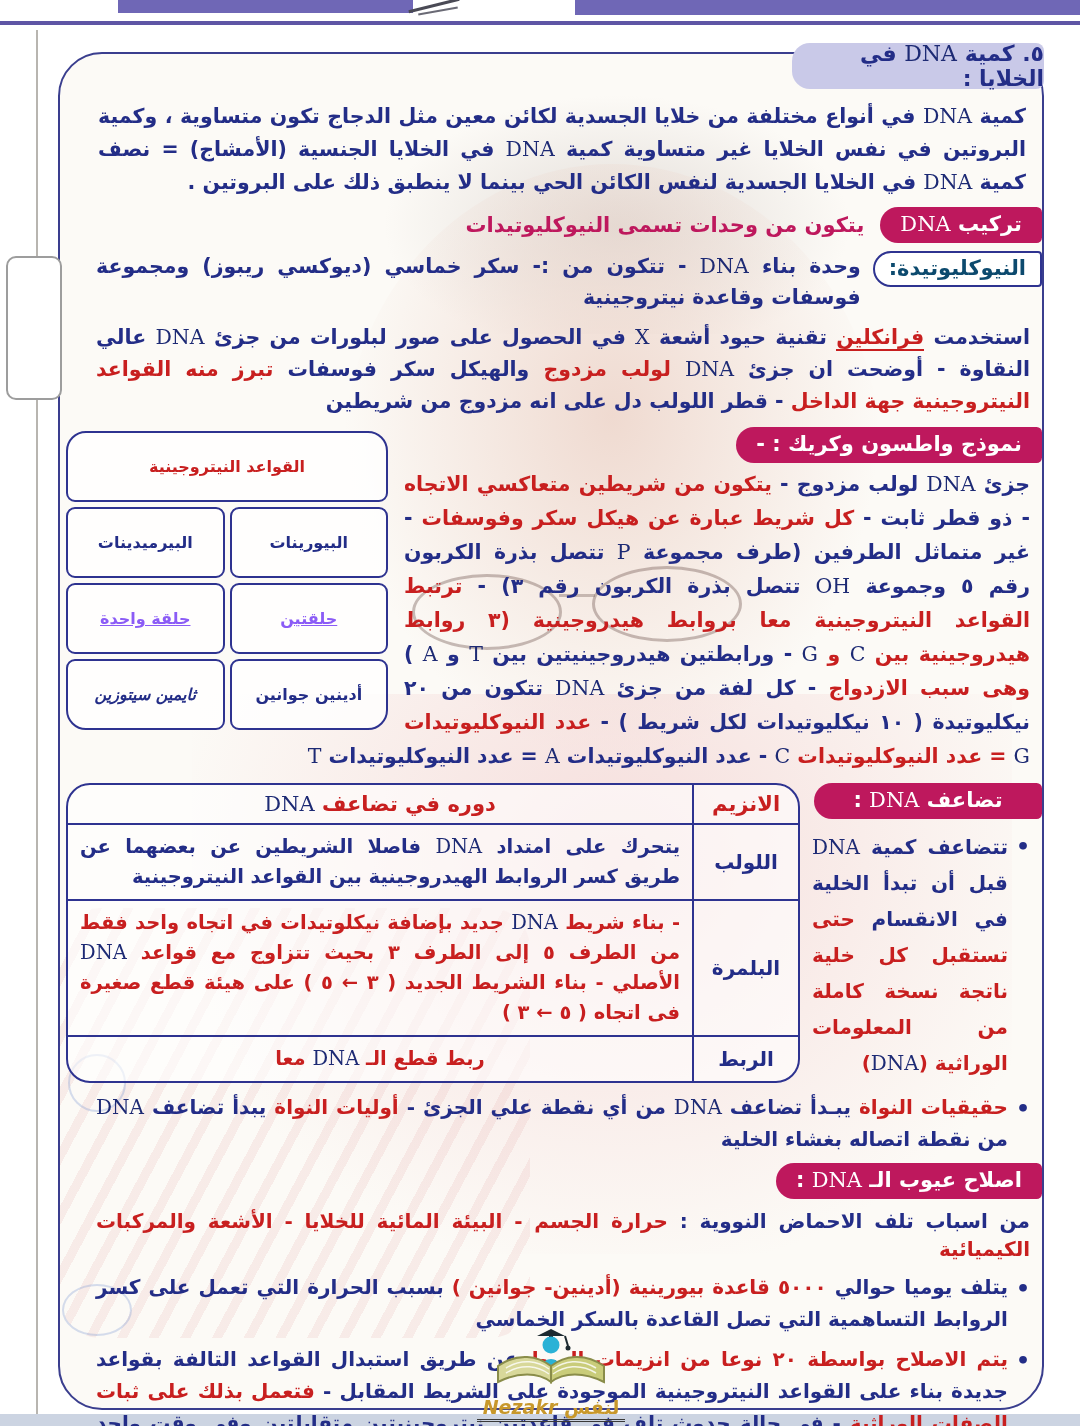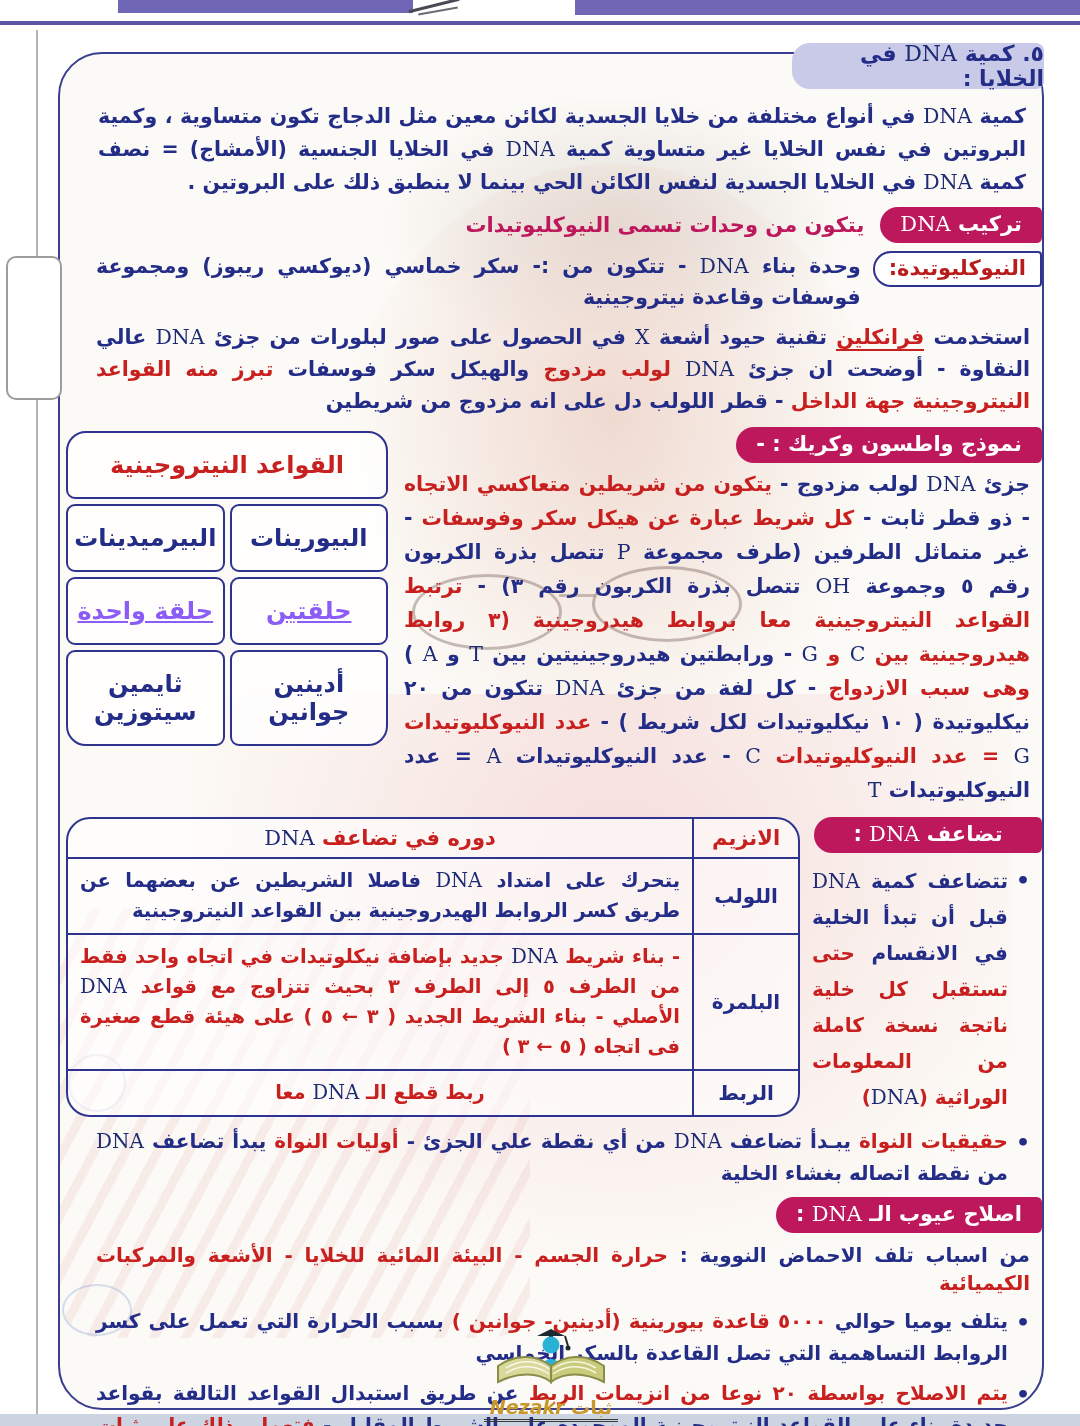--- a/index.html
+++ b/index.html
@@ -46,46 +46,46 @@
   .badge .lat { color:#ffffff; }
 
   .para { font-weight:700; text-align:justify; }
 
   
   .badge { background:#be185d; color:#fff; border-radius:20px 6px 6px 20px;
            padding:5px 20px 7px 20px; font-size:21px; font-weight:700; display:inline-block; }
   .title-badge { position:absolute; top:-11px; left:auto; right:-2px; width:252px; height:46px;
                  background:#c9c9e8; border-radius:18px 8px 8px 18px; display:flex; align-items:center;
                  justify-content:center; font-size:22px; font-weight:700; z-index:3;margin-left:21px; }
-  .pill-outline { border:2.5px solid #2e3390; background:#fff; color:#b91c1c; border-radius:18px 4px 4px 18px;
+  .pill-outline { border:2.5px solid #2e3390; background:#fff; color:#0c4a6e; border-radius:18px 4px 4px 18px;
                   padding:3px 14px 5px 14px; font-size:21px; font-weight:700; align-self:flex-start; white-space:nowrap; }
 
   .p1 { margin:46px 4px 0 2px; font-size:20.5px; line-height:33px; }
 
   .row-tarkib { display:flex; align-items:center; margin-top:8px; }
   .row-tarkib .badge { margin-right:-12px; margin-left:16px; }
   .row-tarkib-text { font-size:21px; font-weight:700; color:#be185d; }
 
   .row-nucleotide { display:flex; margin-top:8px; }
   .row-nucleotide .pill-outline { margin-right:-12px; margin-left:12px; }
   .row-nucleotide .para { flex:1; font-size:20.5px; line-height:31px; }
 
   .p-franklin { margin-top:8px; font-size:20.5px; line-height:32px; }
 
   
   .watson-wrap { margin-top:10px; }
   .watson-wrap::after { content:""; display:block; clear:both; }
   .bases-table { float:left; width:322px; margin:4px 16px 4px -30px;
                  display:grid; grid-template-columns:1fr 1fr; gap:5px; }
   .bt-cell { border:2.5px solid #2e3390; background:rgba(255,255,255,.78); border-radius:9px;
-             text-align:center; padding:18px 4px; font-size:24px; font-weight:700; color:#232d87; }
+             text-align:center; padding:24px 4px; font-size:16px; font-weight:700; color:#232d87; }
   .bt-head { grid-column:1 / -1; border-radius:20px 20px 9px 9px; color:#c81f1f; }
   .bt-red { color:#8b5cf6;text-decoration:underline; }
   .bt-bl  { border-bottom-right-radius:20px; }
-  .bt-br  { border-bottom-left-radius:20px; }
+  .bt-br  { border-bottom-left-radius:20px;font-style:italic; }
   .watson-head { text-align:right; margin-bottom:4px; }
   .watson-head .badge { margin-right:-12px; }
   .p-watson { font-size:20.5px; line-height:34px; }
 
   
   .enzyme-row { display:flex; margin-top:10px; gap:12px; }
   .dup-sidebar { width:218px; flex:none; }
   .dup-sidebar .badge { margin-right:-12px; width:228px; text-align:center; }
   .dup-bullet { display:flex; margin-top:10px; font-size:20px; line-height:36px; font-weight:700; text-align:right; }
   .bullet-dot { color:#232d87; font-size:22px; margin-left:8px; line-height:36px; }
@@ -236,20 +236,20 @@
         <line x1="79" y1="10" x2="82" y2="20" stroke="#1d2a30" stroke-width="2"></line>
         <circle cx="82" cy="22" r="2.5" fill="#1d2a30"></circle>
         <circle cx="65" cy="19" r="8.5" fill="#2ab2d6"></circle>
         <path d="M52,42 Q65,24 78,42 L78,46 Q65,38 52,46 Z" fill="#2ab2d6"></path>
         <path d="M12,40 C32,26 52,30 65,40 L65,56 C52,46 32,46 12,56 Z" fill="#d8d89a" stroke="#8a8d4a" stroke-width="2"></path>
         <path d="M118,40 C98,26 78,30 65,40 L65,56 C78,46 98,46 118,56 Z" fill="#c9cc7a" stroke="#8a8d4a" stroke-width="2"></path>
         <path d="M20,42 C36,32 52,35 63,43 M20,47 C36,37 52,40 63,48" stroke="#ffffff" stroke-width="1.5" fill="none" opacity="0.8"></path>
         <path d="M110,42 C94,32 78,35 67,43 M110,47 C94,37 78,40 67,48" stroke="#ffffff" stroke-width="1.5" fill="none" opacity="0.8"></path>
       </svg>
       <div class="logo-text">
-        <span>ثبات</span>
+        <span>لنفس</span>
         <span class="lx">Nezakr</span>
       </div>
     </div>
   </div>
 
   <div class="bottom-strip"></div>
 </div>
 
 </body></html>

